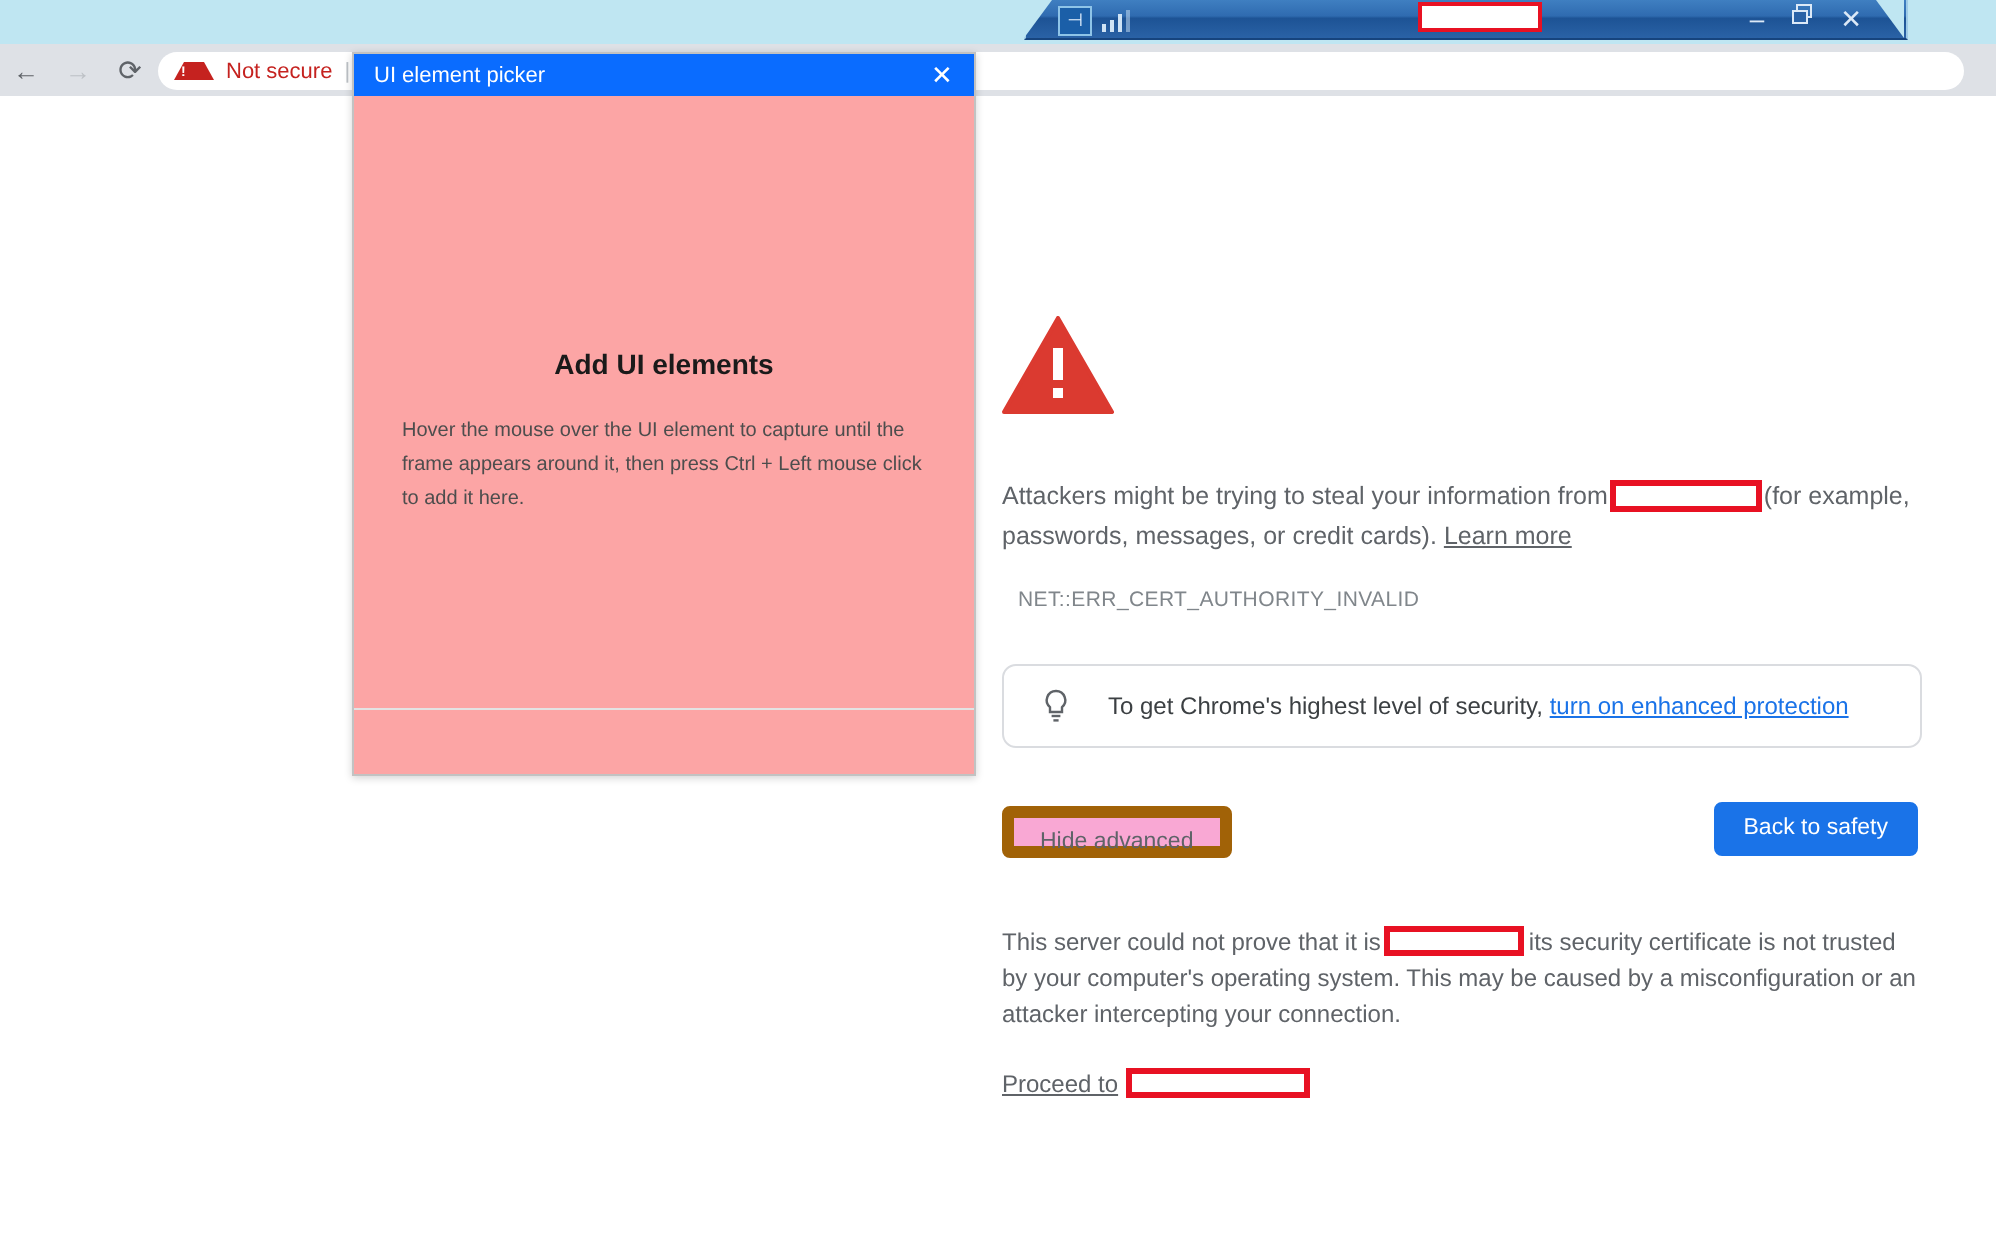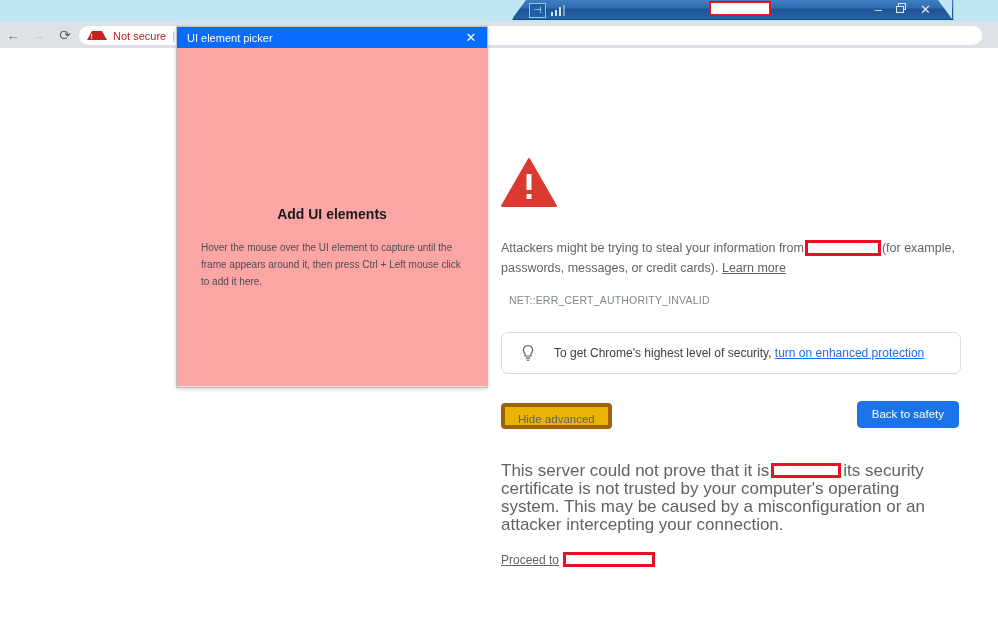--- a/index.html
+++ b/index.html
@@ -315,40 +315,40 @@
     font-family: "Liberation Sans", sans-serif;
     font-size: 11.5px;
     border-radius: 4px;
     height: 26px;
     padding: 0 13px;
     box-sizing: border-box;
     line-height: 24px;
     display: inline-block;
   }
   .btn-secondary {
-    background: #eab308;
-    border: 4px solid #a16207;
+    background: #f9a8d4;
+    border: 6px solid #a16207;
     color: #5f6368;
     position: absolute;
     left: 0; top: 0;
   }
   .btn-primary {
     background: #1a73e8;
     border: 1px solid #1a73e8;
     color: #ffffff;
     position: absolute;
     right: 2px; top: -2px;
     height: 27px;
     line-height: 25px;
     padding: 0 14px;
   }
 
   .advanced-para {
     margin-top: 33px;
-    font-size: 17px;
+    font-size: 12px;
     line-height: 18px;
     color: #5f6368;
   }
   .proceed-line {
     margin-top: 19px;
     font-size: 12px;
   }
   .proceed-link {
     color: #5f6368;
     text-decoration: underline;
@@ -383,21 +383,20 @@
     color: #ffffff;
     font-size: 13px;
     line-height: 15px;
     text-align: center;
   }
   .picker-body {
     position: relative;
     height: 307px;
     border-bottom: 1px solid #e3e3e3;
     box-sizing: border-box;
-    margin-top: 32px;
   }
   .picker-heading {
     position: absolute;
     left: 0; right: 0;
     top: 126px;
     text-align: center;
     font-size: 14px;
     font-weight: bold;
     color: #1a1a1a;
   }

